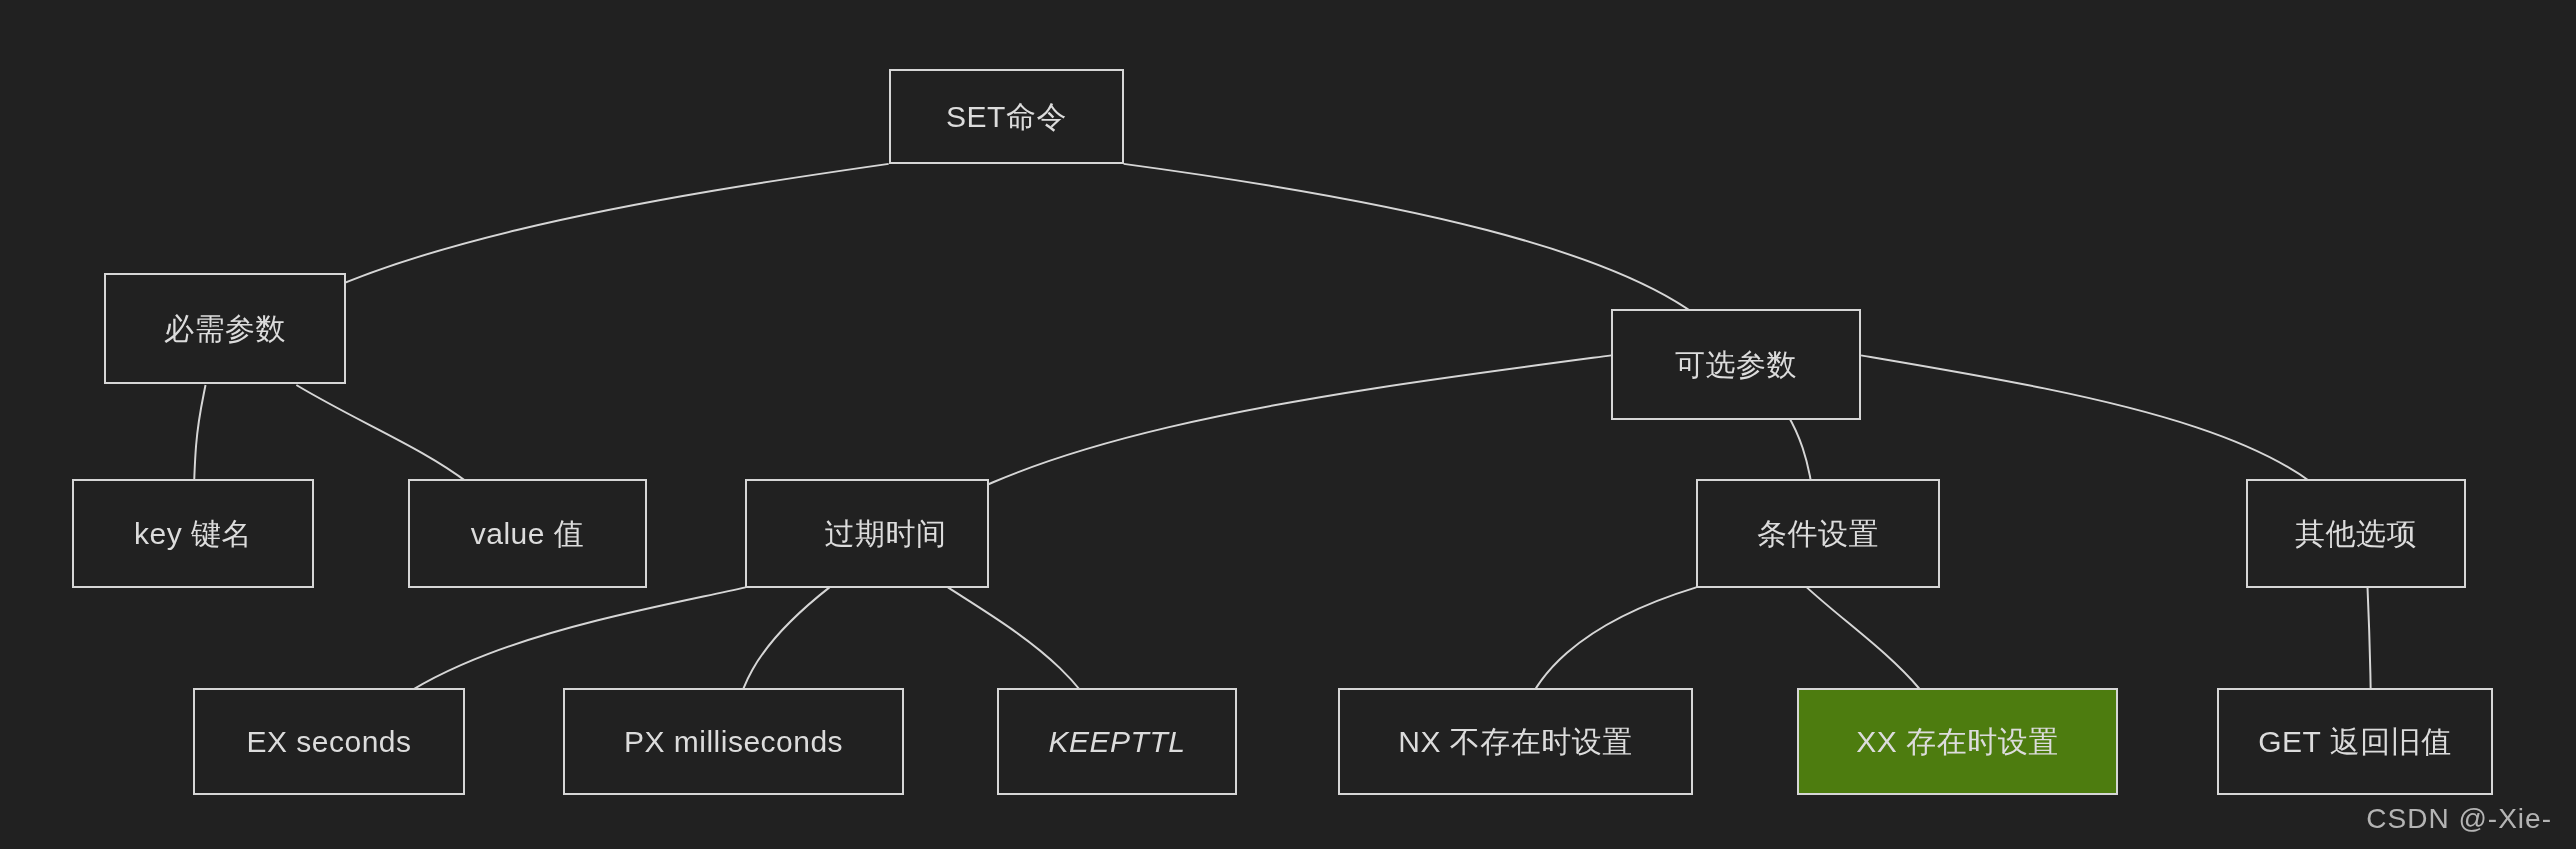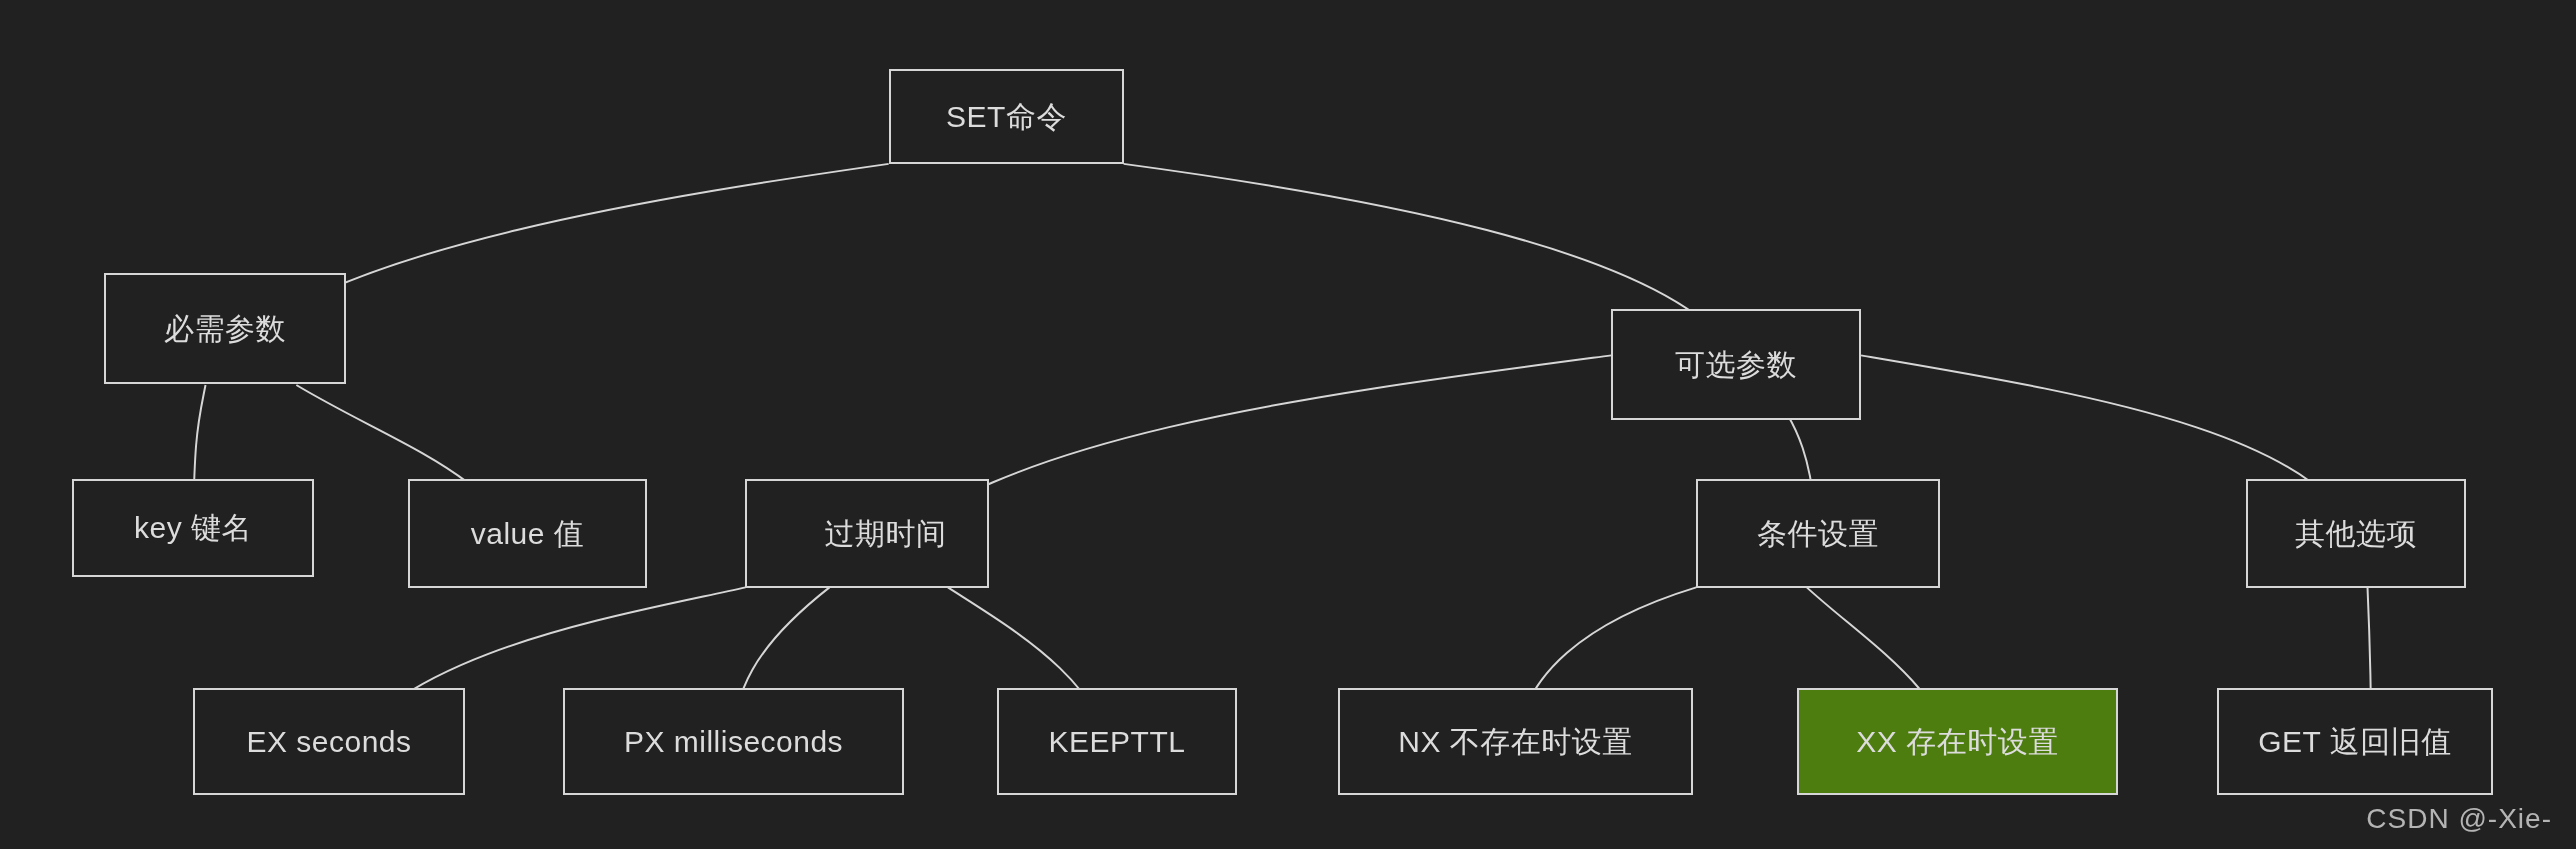--- a/index.html
+++ b/index.html
@@ -82,42 +82,42 @@
   <div id="node-layer">
       <div class="node" style="left: 889px; top: 69px; width: 235px; height: 95px; border-color: rgb(214, 214, 214); color: rgb(220, 220, 220); background: rgb(33, 33, 33);">
         <span>SET命令</span>
       </div>
       <div class="node" style="left: 104px; top: 273px; width: 242px; height: 111px; border-color: rgb(214, 214, 214); color: rgb(220, 220, 220); background: rgb(33, 33, 33);">
         <span>必需参数</span>
       </div>
       <div class="node" style="left: 1611px; top: 273px; width: 250px; height: 111px; border-color: rgb(214, 214, 214); color: rgb(220, 220, 220); background: rgb(33, 33, 33); margin-top: 36px;">
         <span>可选参数</span>
       </div>
-      <div class="node" style="left: 72px; top: 479px; width: 242px; height: 98px; border-color: rgb(214, 214, 214); color: rgb(220, 220, 220); background: rgb(33, 33, 33);">
+      <div class="node" style="left: 72px; top: 479px; width: 242px; height: 109px; border-color: rgb(214, 214, 214); color: rgb(220, 220, 220); background: rgb(33, 33, 33);">
         <span>key 键名</span>
       </div>
       <div class="node" style="left: 408px; top: 479px; width: 239px; height: 109px; border-color: rgb(214, 214, 214); color: rgb(220, 220, 220); background: rgb(33, 33, 33);">
         <span>value 值</span>
       </div>
       <div class="node" style="left: 745px; top: 479px; width: 244px; height: 109px; border-color: rgb(214, 214, 214); color: rgb(220, 220, 220); background: rgb(33, 33, 33); padding-left: 37px;">
         <span>过期时间</span>
       </div>
       <div class="node" style="left: 1696px; top: 479px; width: 244px; height: 109px; border-color: rgb(214, 214, 214); color: rgb(220, 220, 220); background: rgb(33, 33, 33);">
         <span>条件设置</span>
       </div>
       <div class="node" style="left: 2246px; top: 479px; width: 220px; height: 109px; border-color: rgb(214, 214, 214); color: rgb(220, 220, 220); background: rgb(33, 33, 33);">
         <span>其他选项</span>
       </div>
       <div class="node" style="left: 193px; top: 688px; width: 272px; height: 107px; border-color: rgb(214, 214, 214); color: rgb(220, 220, 220); background: rgb(33, 33, 33);">
         <span>EX seconds</span>
       </div>
       <div class="node" style="left: 563px; top: 688px; width: 341px; height: 107px; border-color: rgb(214, 214, 214); color: rgb(220, 220, 220); background: rgb(33, 33, 33);">
         <span>PX milliseconds</span>
       </div>
-      <div class="node" style="left: 997px; top: 688px; width: 240px; height: 107px; border-color: rgb(214, 214, 214); color: rgb(220, 220, 220); background: rgb(33, 33, 33);">
+      <div class="node" style="left: 997px; top: 688px; width: 240px; height: 107px; border-color: rgb(214, 214, 214); color: rgb(220, 220, 220); background: rgb(33, 33, 33); font-style: italic;">
         <span>KEEPTTL</span>
       </div>
       <div class="node" style="left: 1338px; top: 688px; width: 355px; height: 107px; border-color: rgb(214, 214, 214); color: rgb(220, 220, 220); background: rgb(33, 33, 33);">
         <span>NX 不存在时设置</span>
       </div>
       <div class="node" style="left: 1797px; top: 688px; width: 321px; height: 107px; border-color: rgb(214, 214, 214); color: rgb(220, 220, 220); background: #4d7c0f;">
         <span>XX 存在时设置</span>
       </div>
       <div class="node" style="left: 2217px; top: 688px; width: 276px; height: 107px; border-color: rgb(214, 214, 214); color: rgb(220, 220, 220); background: rgb(33, 33, 33);">
         <span>GET 返回旧值</span>

